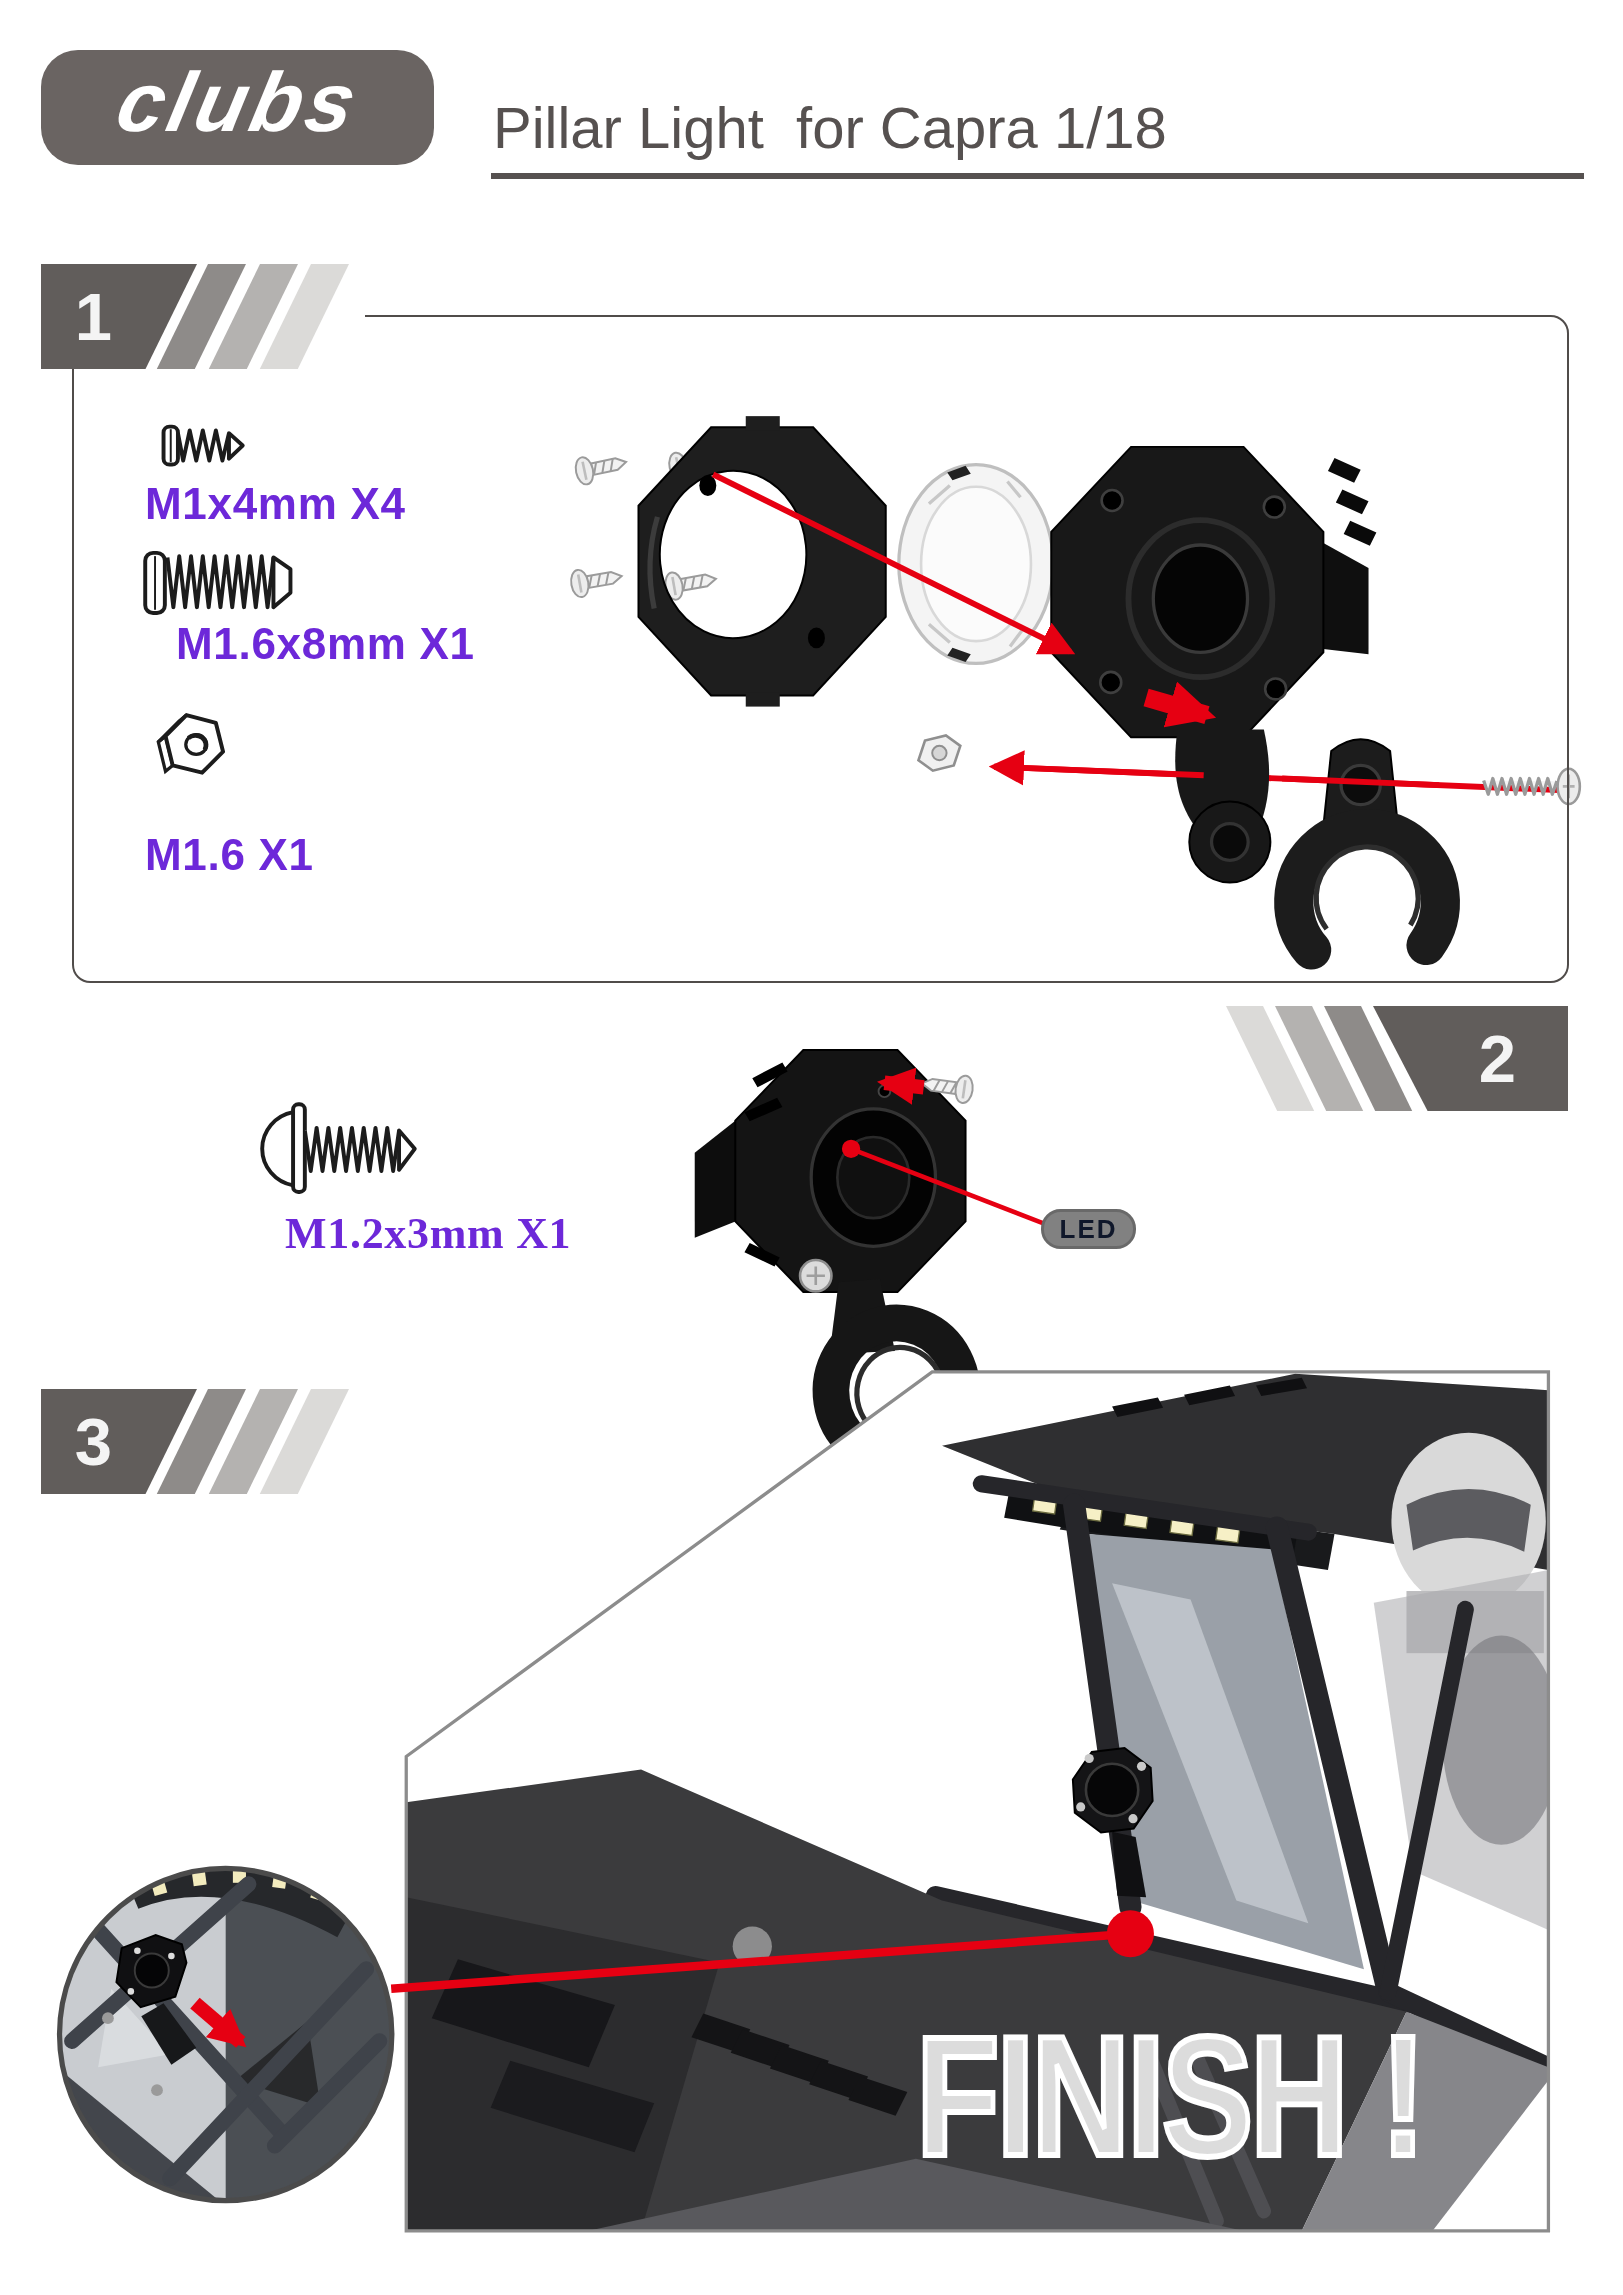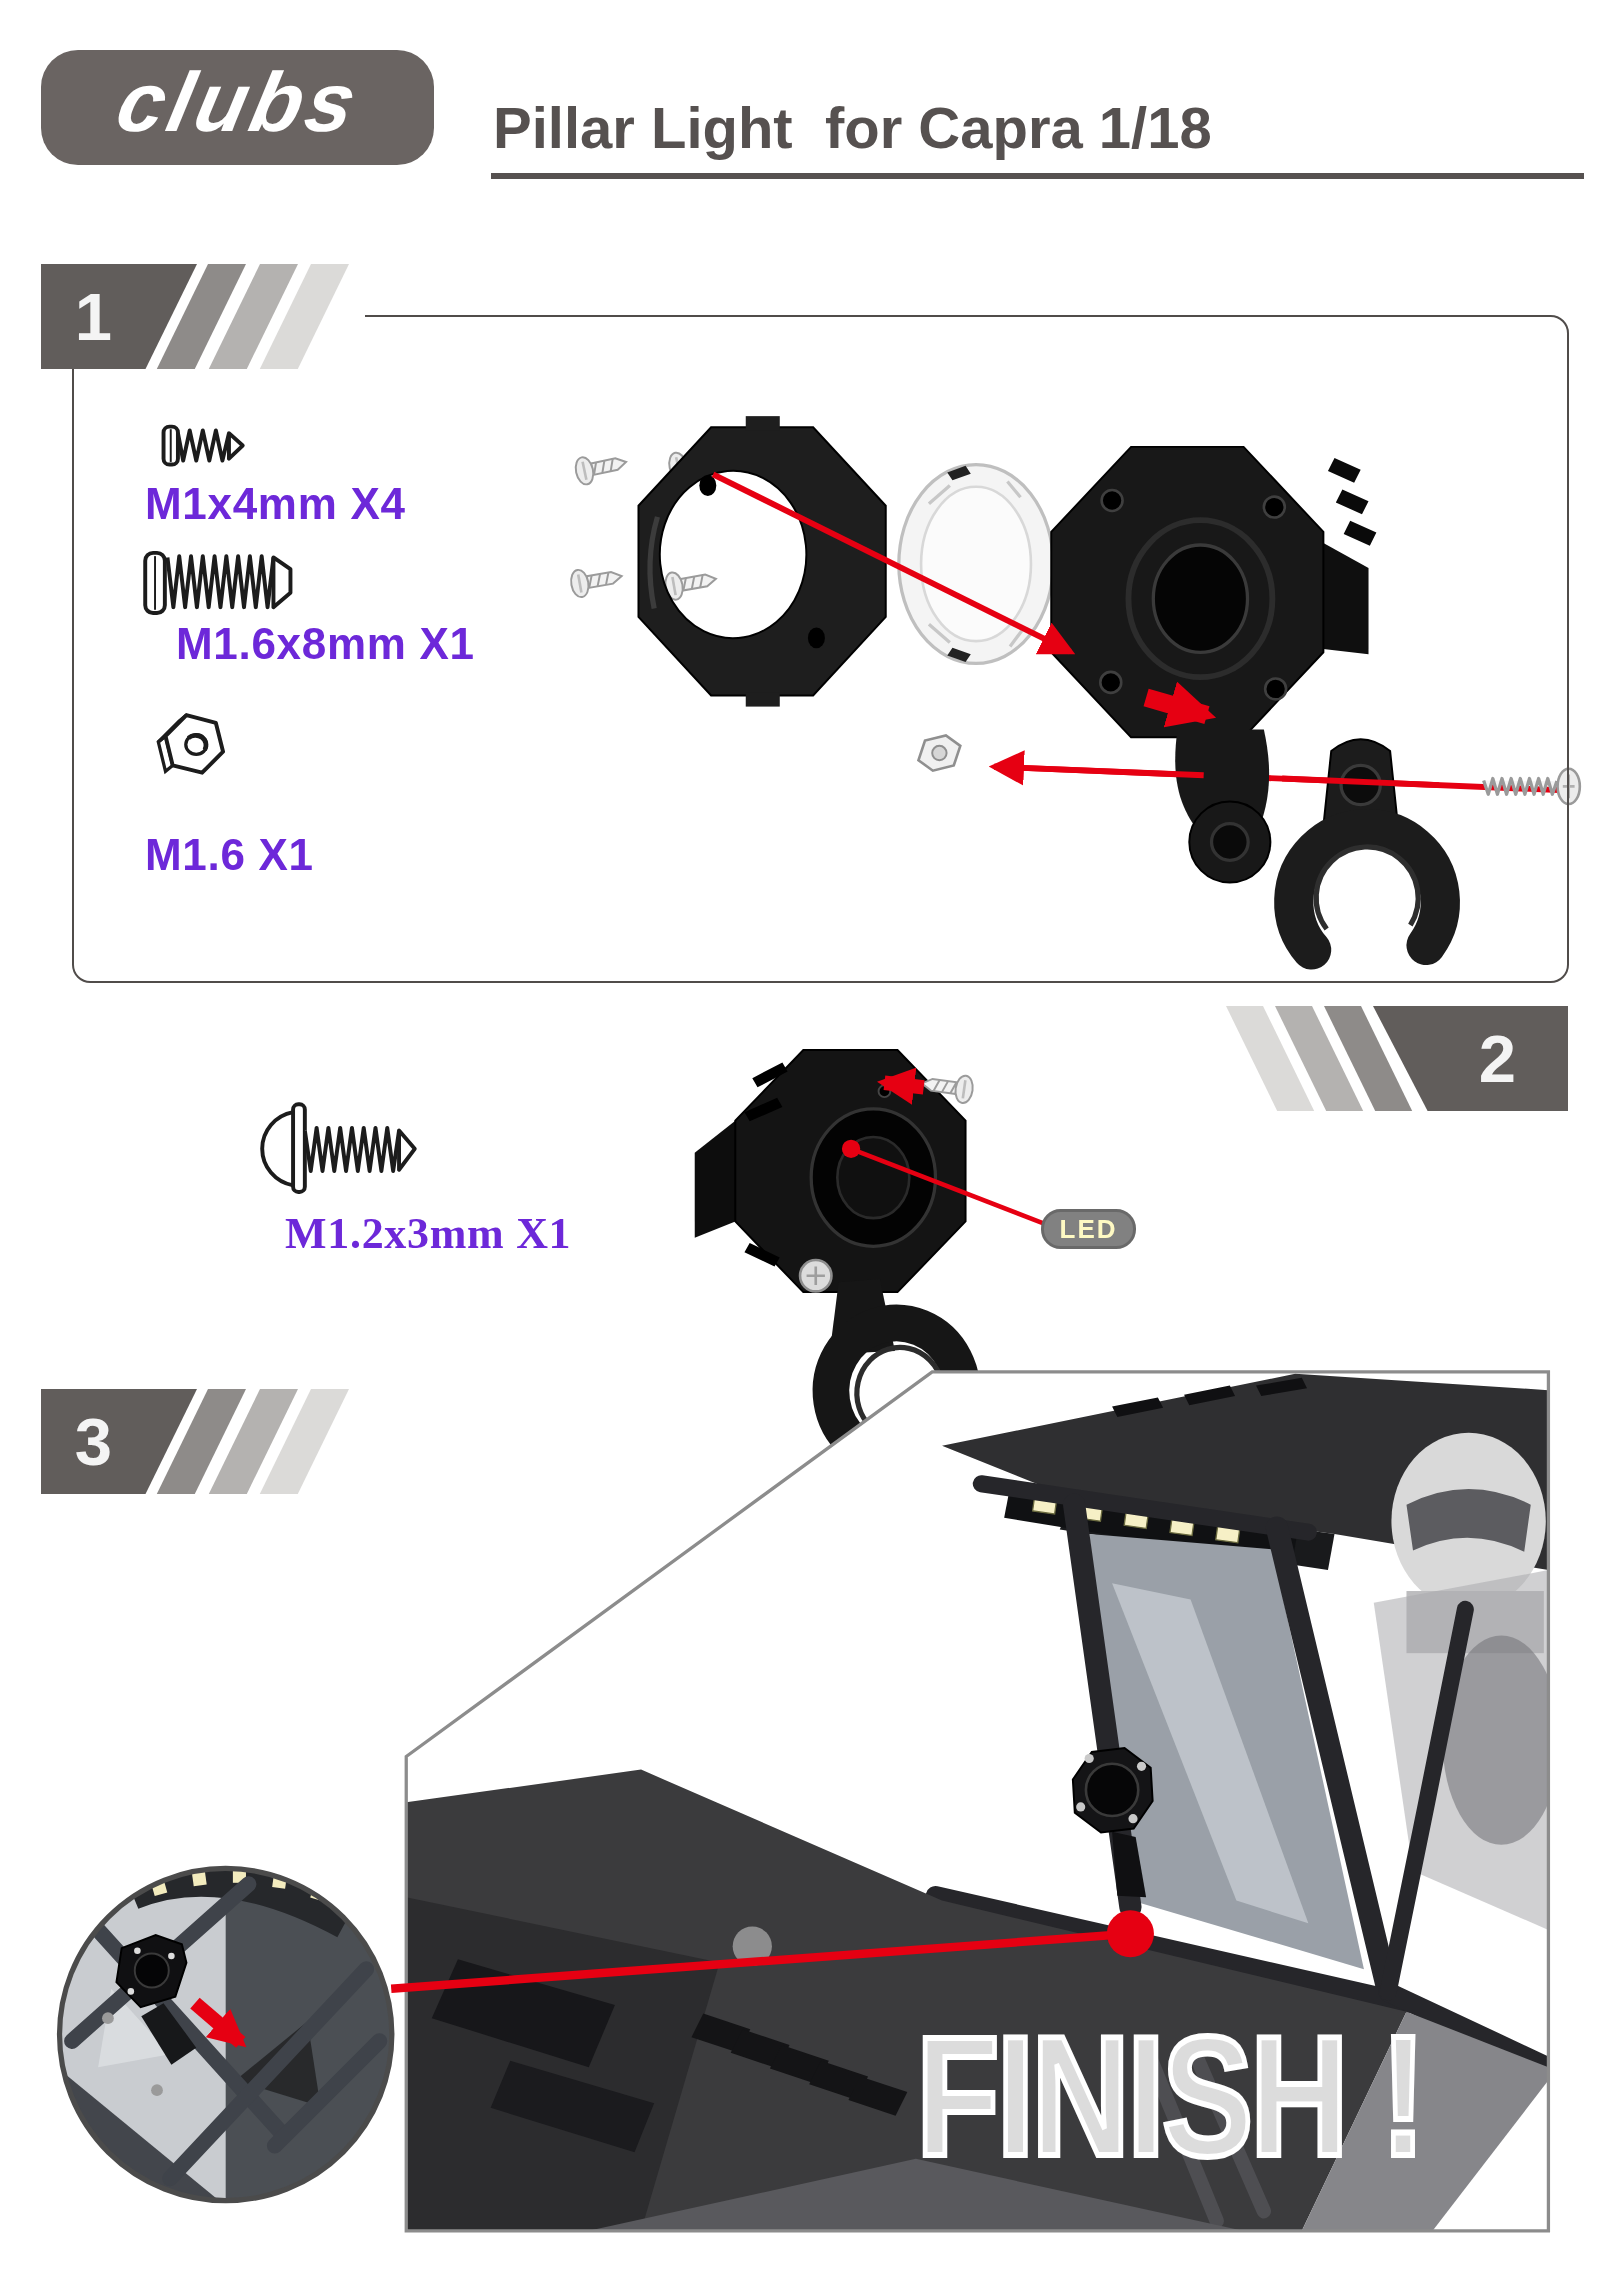--- a/index.html
+++ b/index.html
@@ -6,21 +6,21 @@
   .page{position:relative;width:1623px;height:2295px;background:#ffffff;overflow:hidden;
         font-family:"Liberation Sans",sans-serif;}
   .abs{position:absolute;}
   .art{position:absolute;left:0;top:0;z-index:1;}
   .layer{z-index:2;}
   
   .logo{left:41px;top:50px;width:393px;height:115px;background:#6a6462;border-radius:37px;
         display:flex;align-items:center;justify-content:center;}
   .logo span{color:#ffffff;font-style:italic;font-weight:700;font-size:84px;letter-spacing:3.9px;
         transform:skewX(-12deg);padding-bottom:9.2px;}
-  .title{left:493px;top:99px;font-size:58px;font-weight:700;color:#565150;white-space:pre;line-height:1;}
+  .title{left:493px;top:99px;font-size:58px;font-weight:400;color:#565150;white-space:pre;line-height:1;}
   .rule{left:491px;top:173px;width:1093px;height:5.9px;background:#565150;}
   
   .badge{background:#615d5b;}
   .badge-num{color:#f4f4f4;font-size:67px;font-weight:600;text-align:center;line-height:105px;}
   .b1{left:41px;top:264px;width:156px;height:105px;clip-path:polygon(0 0,100% 0,67% 100%,0 100%);}
   .n1{left:41px;top:264px;width:105px;height:105px;}
   .b2{left:1373px;top:1006px;width:195px;height:105px;clip-path:polygon(0 0,100% 0,100% 100%,28% 100%);}
   .n2{left:1427px;top:1006px;width:141px;height:105px;}
   .b3{left:41px;top:1389px;width:156px;height:105px;clip-path:polygon(0 0,100% 0,67% 100%,0 100%);}
   .n3{left:41px;top:1389px;width:105px;height:105px;}
@@ -31,21 +31,21 @@
   
   .box1{left:72px;top:315px;width:1493px;height:664px;border:2.6px solid #504c4a;border-radius:18.3px;}
   .patch{left:69px;top:310px;width:296px;height:11.8px;background:#ffffff;}
   
   .plabel{font-size:44px;font-weight:700;color:#6d28d9;letter-spacing:0.7px;line-height:1;}
   .pl1{left:145px;top:482px;} .pl2{left:144px;top:622px;margin-left:32px;} .pl3{left:145px;top:833px;}
   .pl4{left:285px;top:1212px;font-family:Liberation Serif, serif;}
   
   .led{left:1041px;top:1209px;width:89px;height:34px;background:#818181;border:3.3px solid #696969;
        border-radius:19.6px;box-sizing:content-box;display:flex;align-items:center;justify-content:center;
-       color:#fef9c3;font-size:26px;font-weight:700;letter-spacing:2px;}
+       color:#0f172a;font-size:26px;font-weight:700;letter-spacing:2px;}
   
   .finish{left:916px;top:2010px;font-size:171px;font-weight:800;color:#dcdcdc;
           -webkit-text-stroke:5.9px #ffffff;letter-spacing:-3.9px;line-height:1;white-space:pre;
           transform:scaleX(.8);transform-origin:0 0;z-index:3;}
 </style>
 </head>
 <body>
 
 <div class="page">
 

